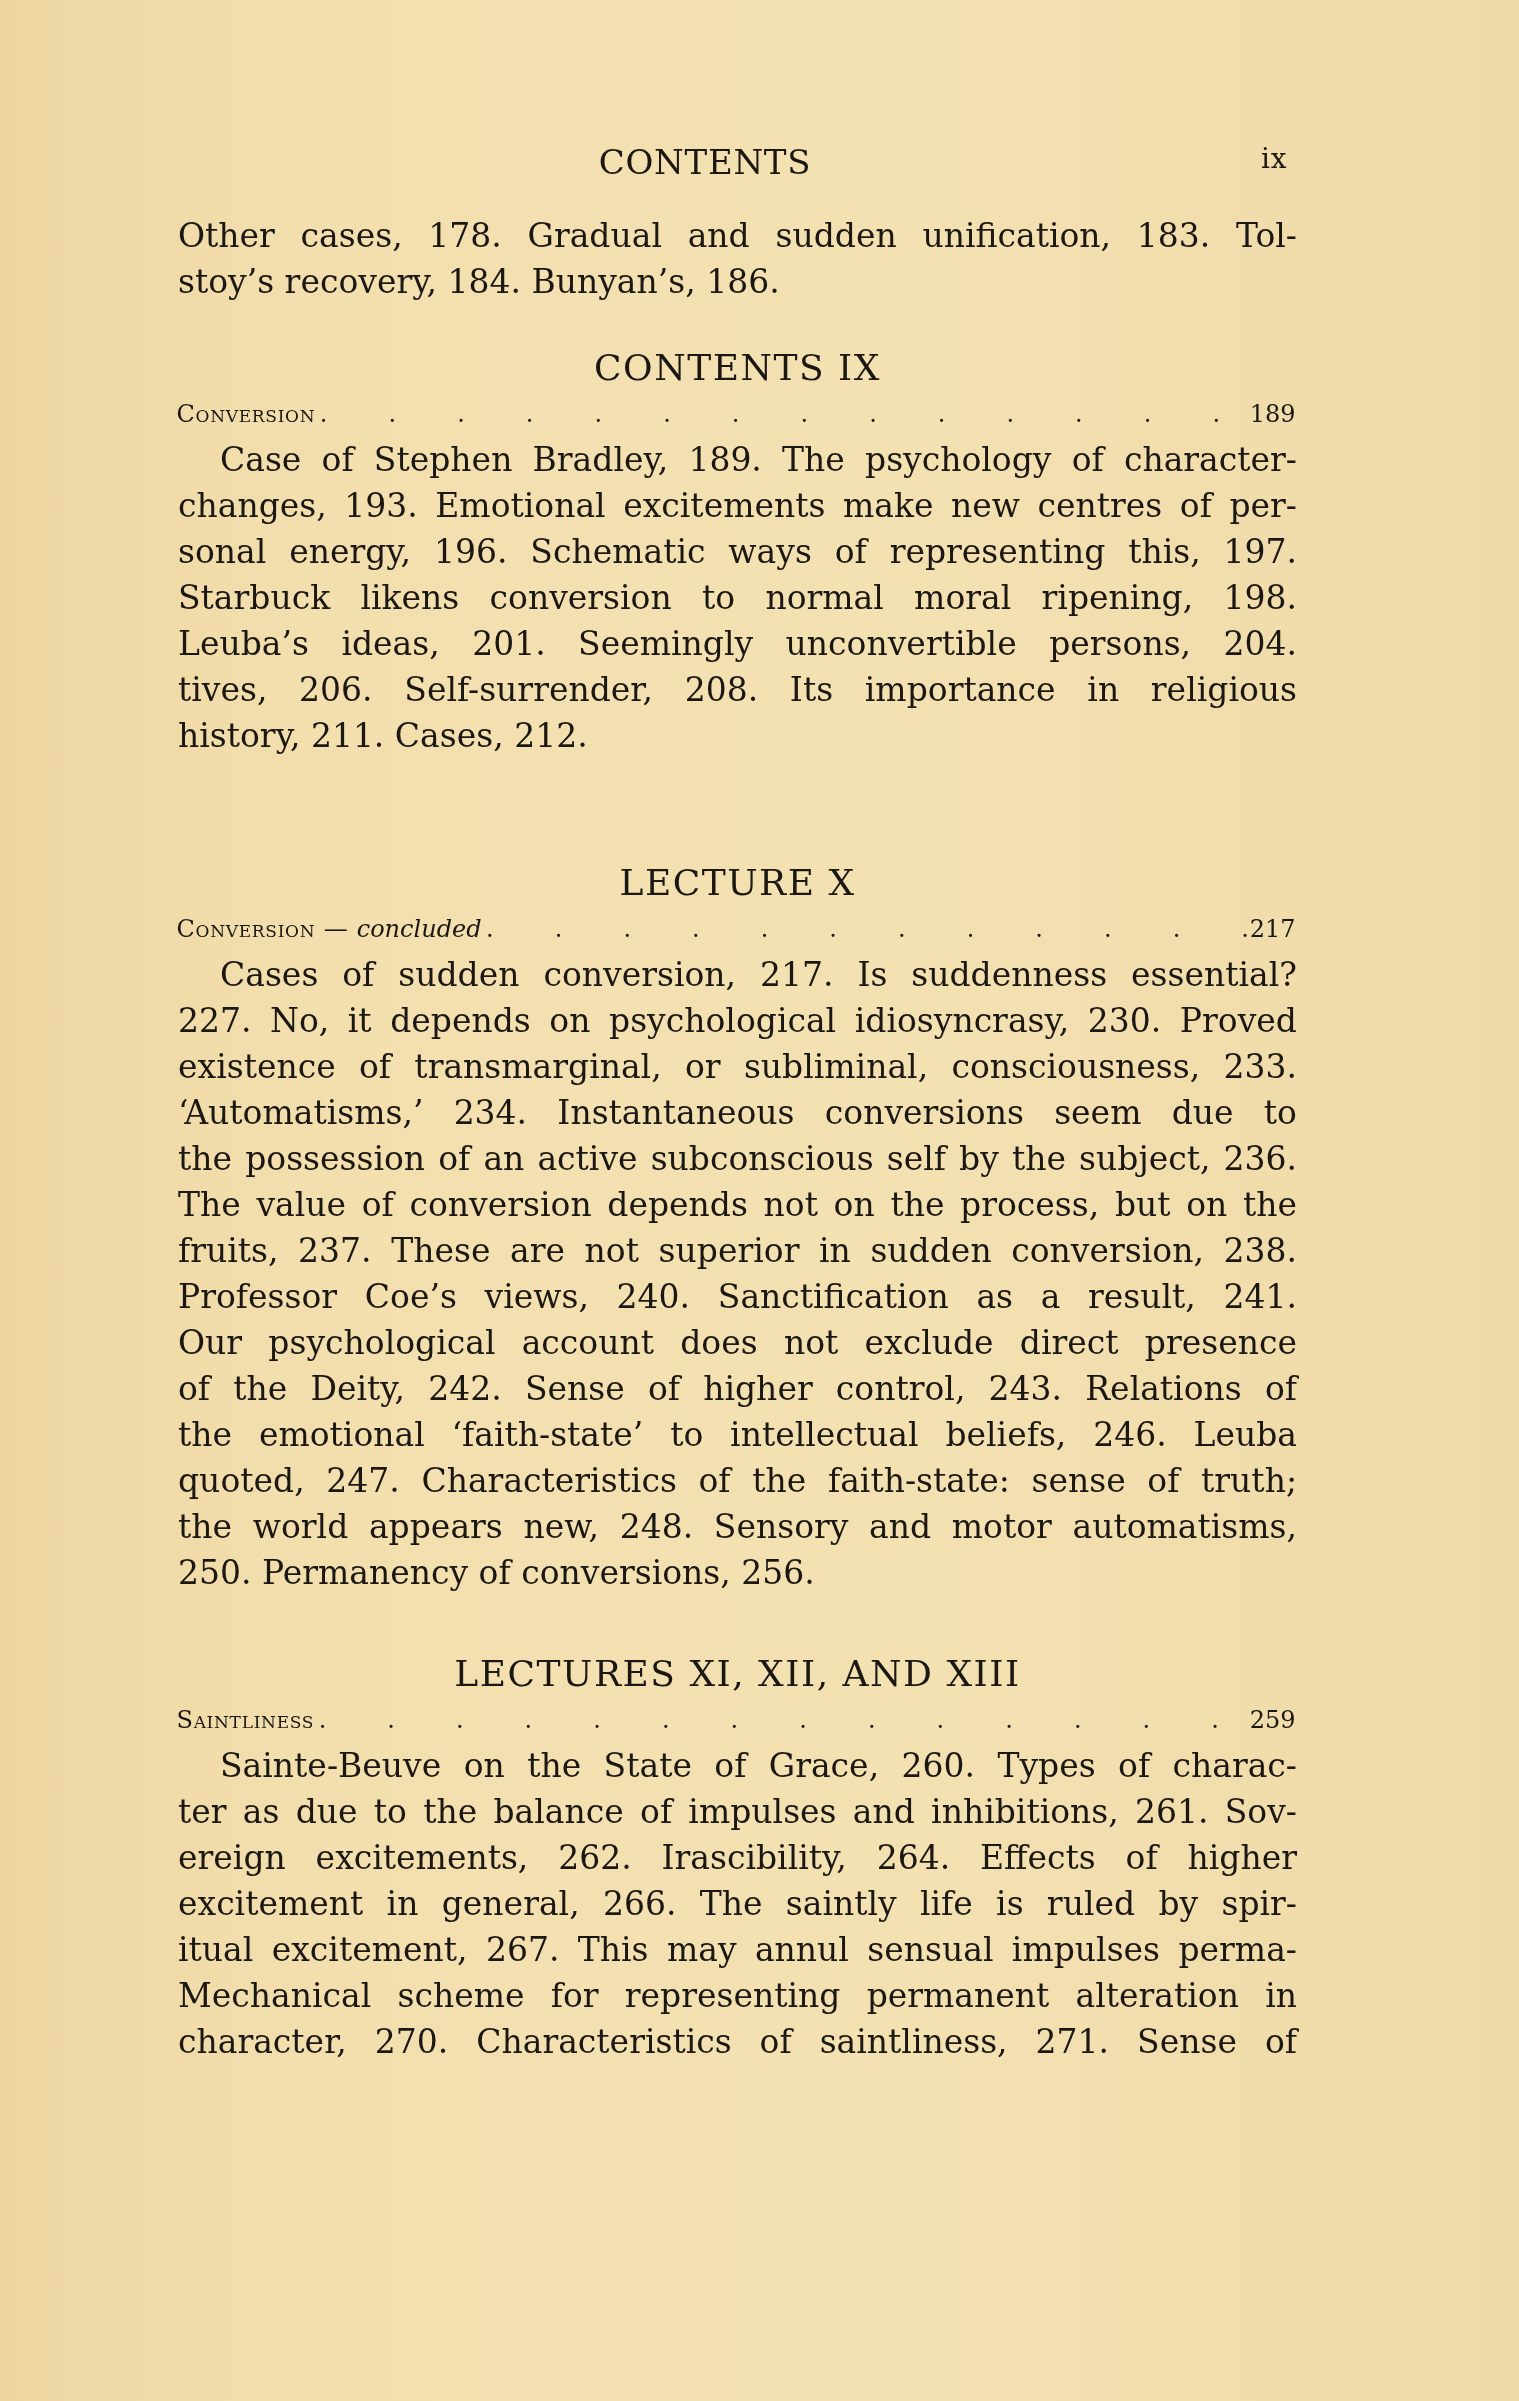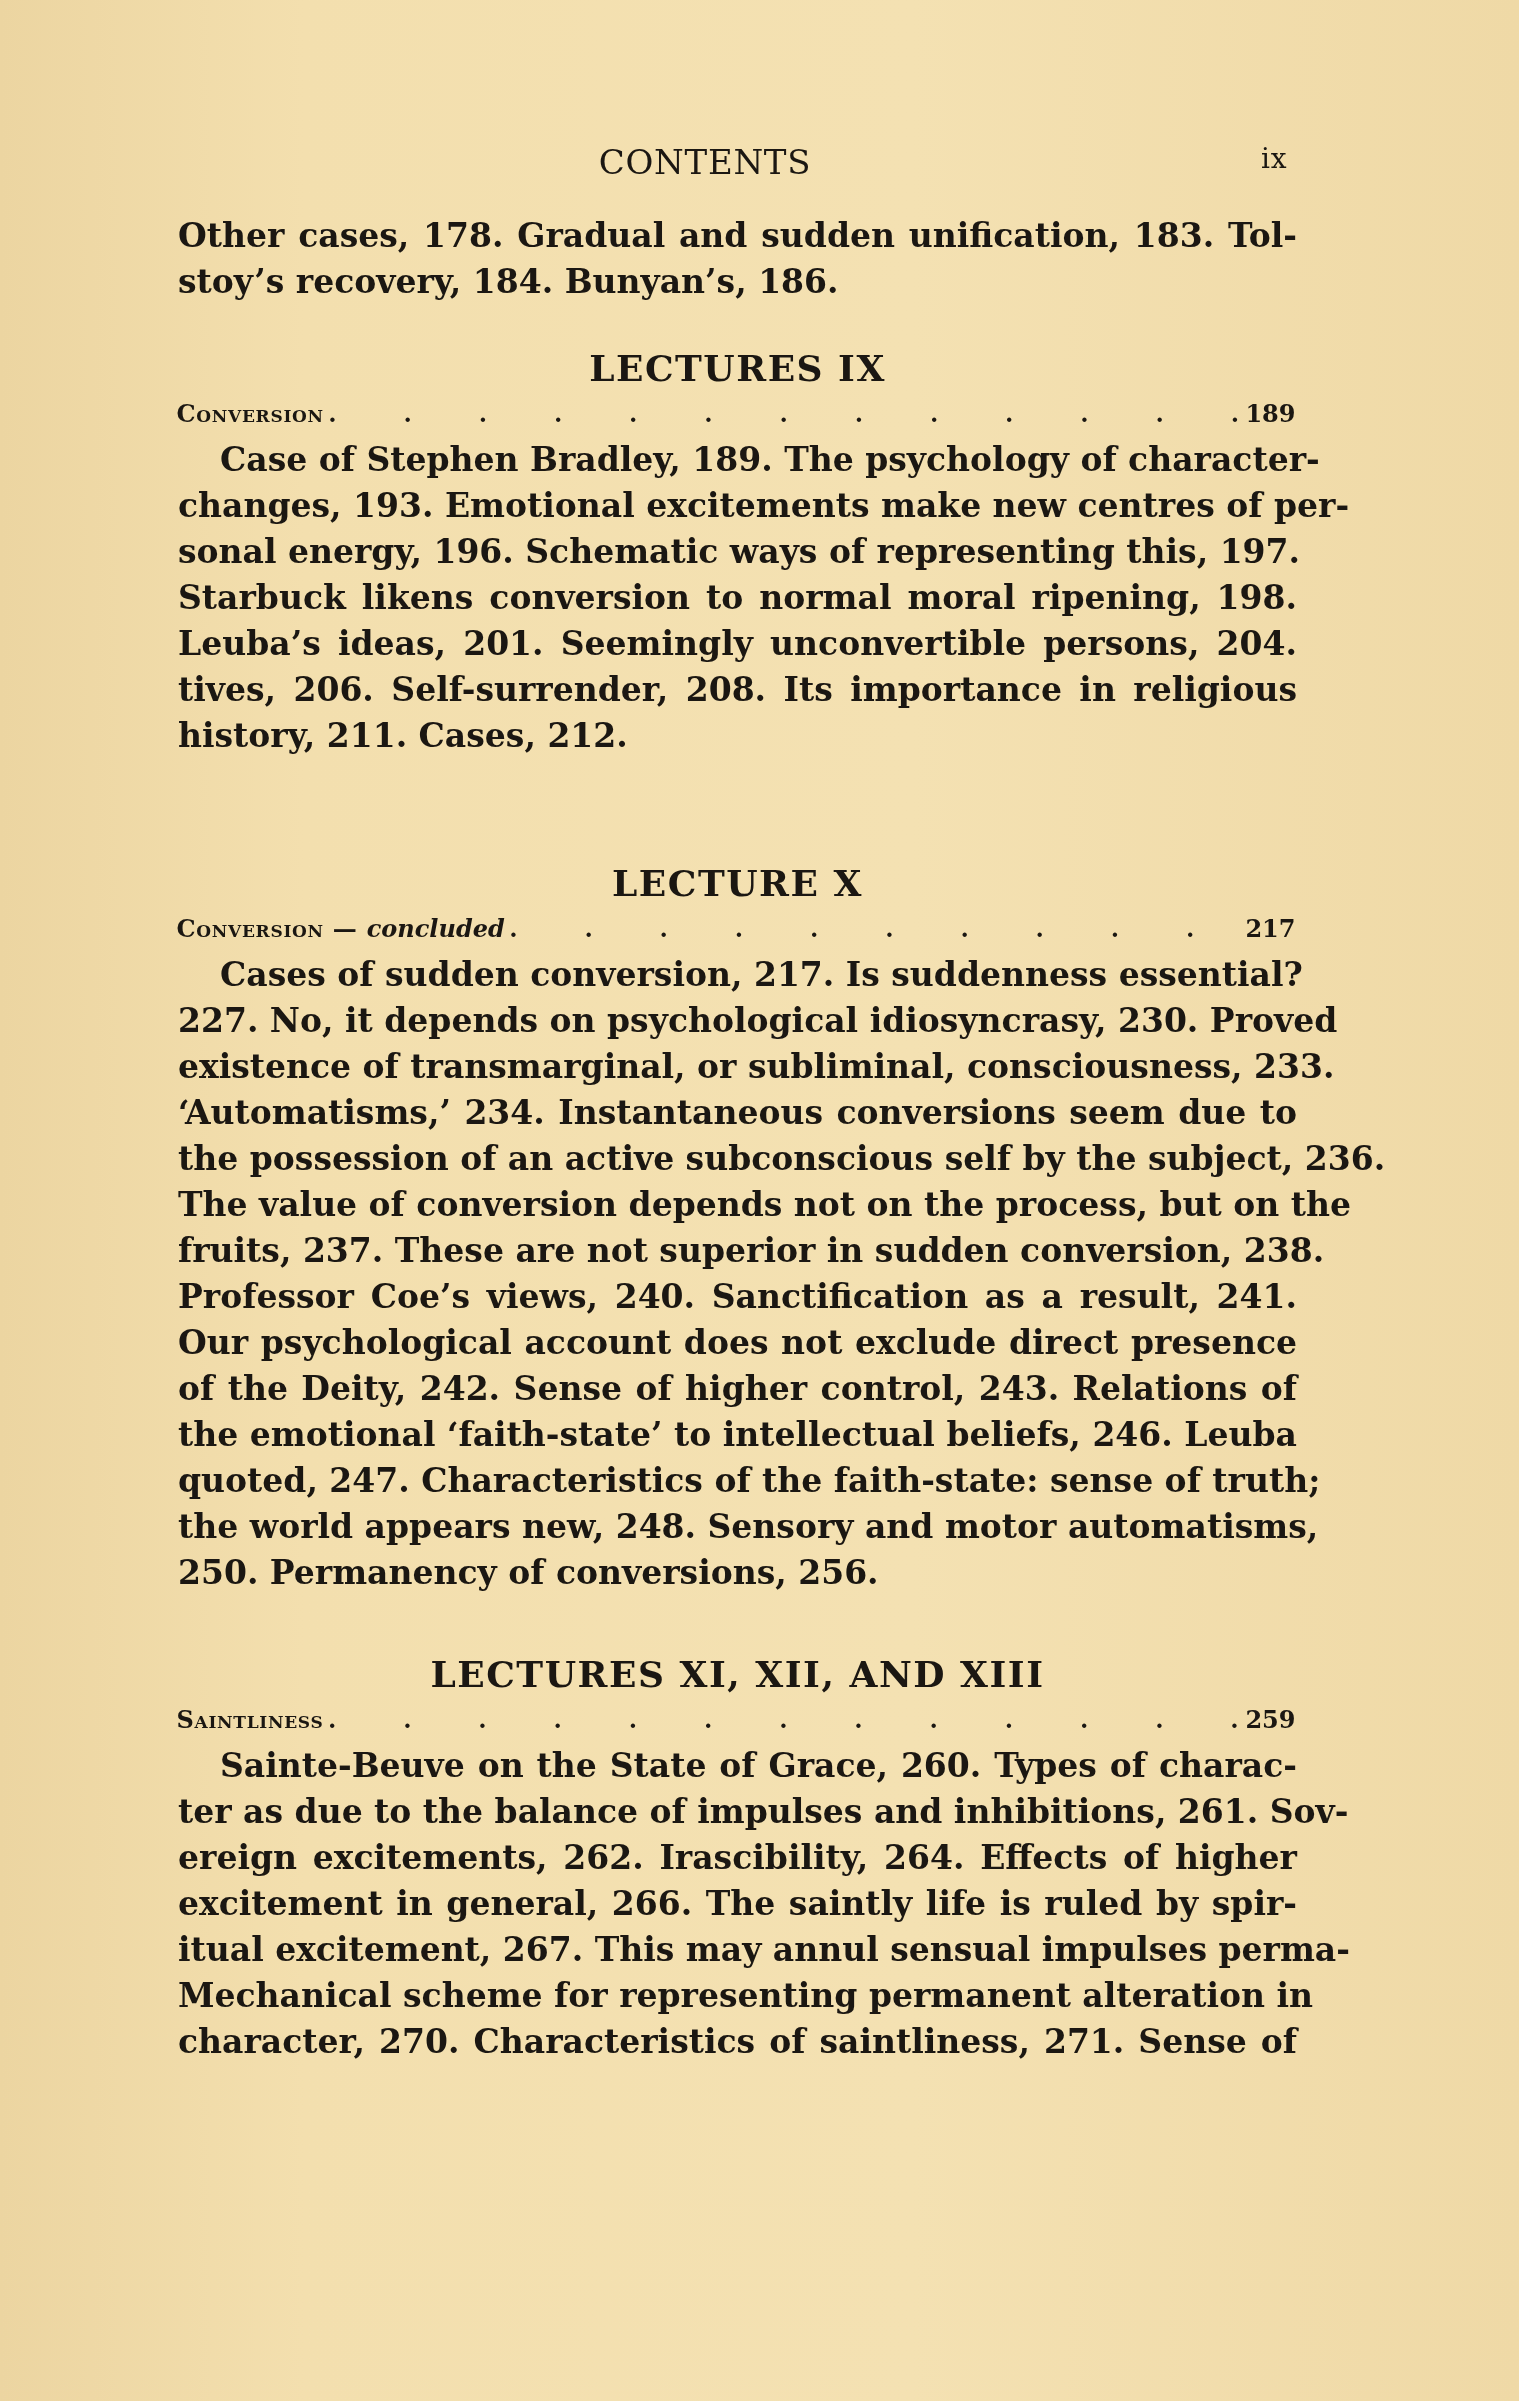--- a/index.html
+++ b/index.html
@@ -12,21 +12,21 @@
     position: relative;
     overflow: hidden;
   }
   .page { position: absolute; left: 0; top: 0; width: 1519px; height: 2401px; }
   .running-head {
     position: absolute; top: 142px; left: 0; width: 1480px; height: 45px;
     font-size: 34px; letter-spacing: 0.7px;
   }
   .running-head .title { position: absolute; left: 0; width: 1410px; text-align: center; }
   .running-head .folio { position: absolute; left: 1261px; font-size: 28px; }
-  .text-block { position: absolute; left: 178px; width: 1119px; font-weight: bold; }
+  .text-block { position: absolute; left: 178px; width: 1119px; }
   .line {
     font-size: 33px; line-height: 46px; height: 46px;
     white-space: nowrap; text-align: justify; text-align-last: justify;
   }
   .line.last { text-align-last: left; }
   .line.indent { padding-left: 42px; }
   .heading {
     font-size: 36px; line-height: 46px; height: 46px; text-align: center;
     letter-spacing: 1.5px; width: 1119px;
   }
@@ -52,21 +52,21 @@
     <span class="title">CONTENTS</span>
     <span class="folio">ix</span>
   </div>
 
   <div class="text-block" style="top:213px;">
     <div class="line">Other cases, 178. Gradual and sudden unification, 183. Tol-</div>
     <div class="line last">stoy’s recovery, 184. Bunyan’s, 186.</div>
   </div>
 
   <div class="text-block" style="top:345px;">
-    <div class="heading">LECTURES IX</div>
+    <div class="heading">CONTENTS IX</div>
     <div class="entry">
       <span class="ename"><span>Conversion</span></span>
       <span class="leader"></span>
       <span class="epage">189</span>
     </div>
     <div class="line indent">Case of Stephen Bradley, 189. The psychology of character-</div>
     <div class="line">changes, 193. Emotional excitements make new centres of per-</div>
     <div class="line">sonal energy, 196. Schematic ways of representing this, 197.</div>
     <div class="line">Starbuck likens conversion to normal moral ripening, 198.</div>
     <div class="line">Leuba’s ideas, 201. Seemingly unconvertible persons, 204.</div>

